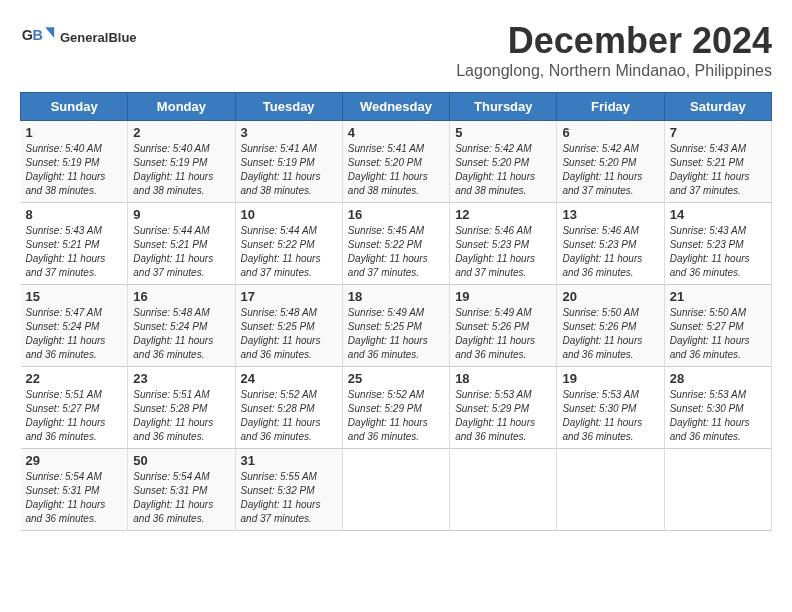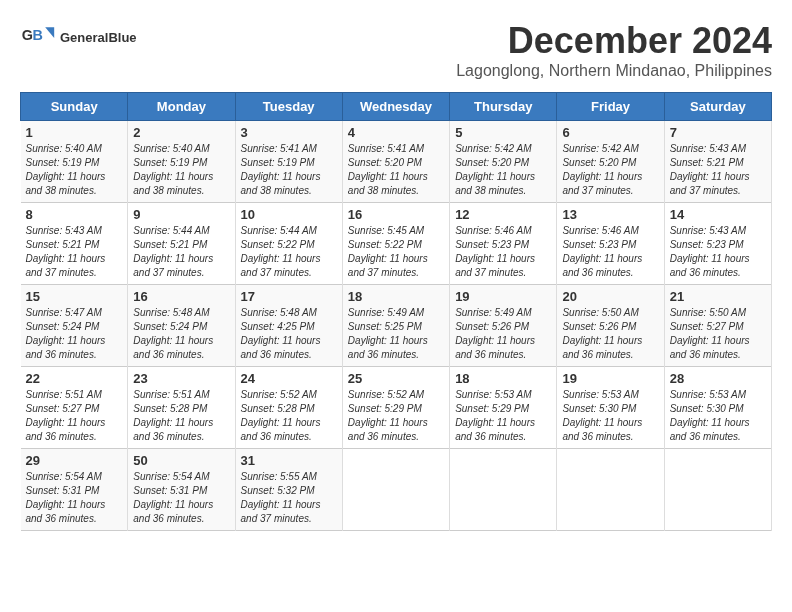--- a/index.html
+++ b/index.html
@@ -237,21 +237,21 @@
         <td>
           <span class="day-number">16</span>
           <div class="day-detail">Sunrise: 5:48 AM
 Sunset: 5:24 PM
 Daylight: 11 hours
 and 36 minutes.</div>
         </td>
         <td>
           <span class="day-number">17</span>
           <div class="day-detail">Sunrise: 5:48 AM
-Sunset: 4:25 PM
+Sunset: 5:25 PM
 Daylight: 11 hours
 and 36 minutes.</div>
         </td>
         <td>
           <span class="day-number">18</span>
           <div class="day-detail">Sunrise: 5:49 AM
 Sunset: 5:25 PM
 Daylight: 11 hours
 and 36 minutes.</div>
         </td>

